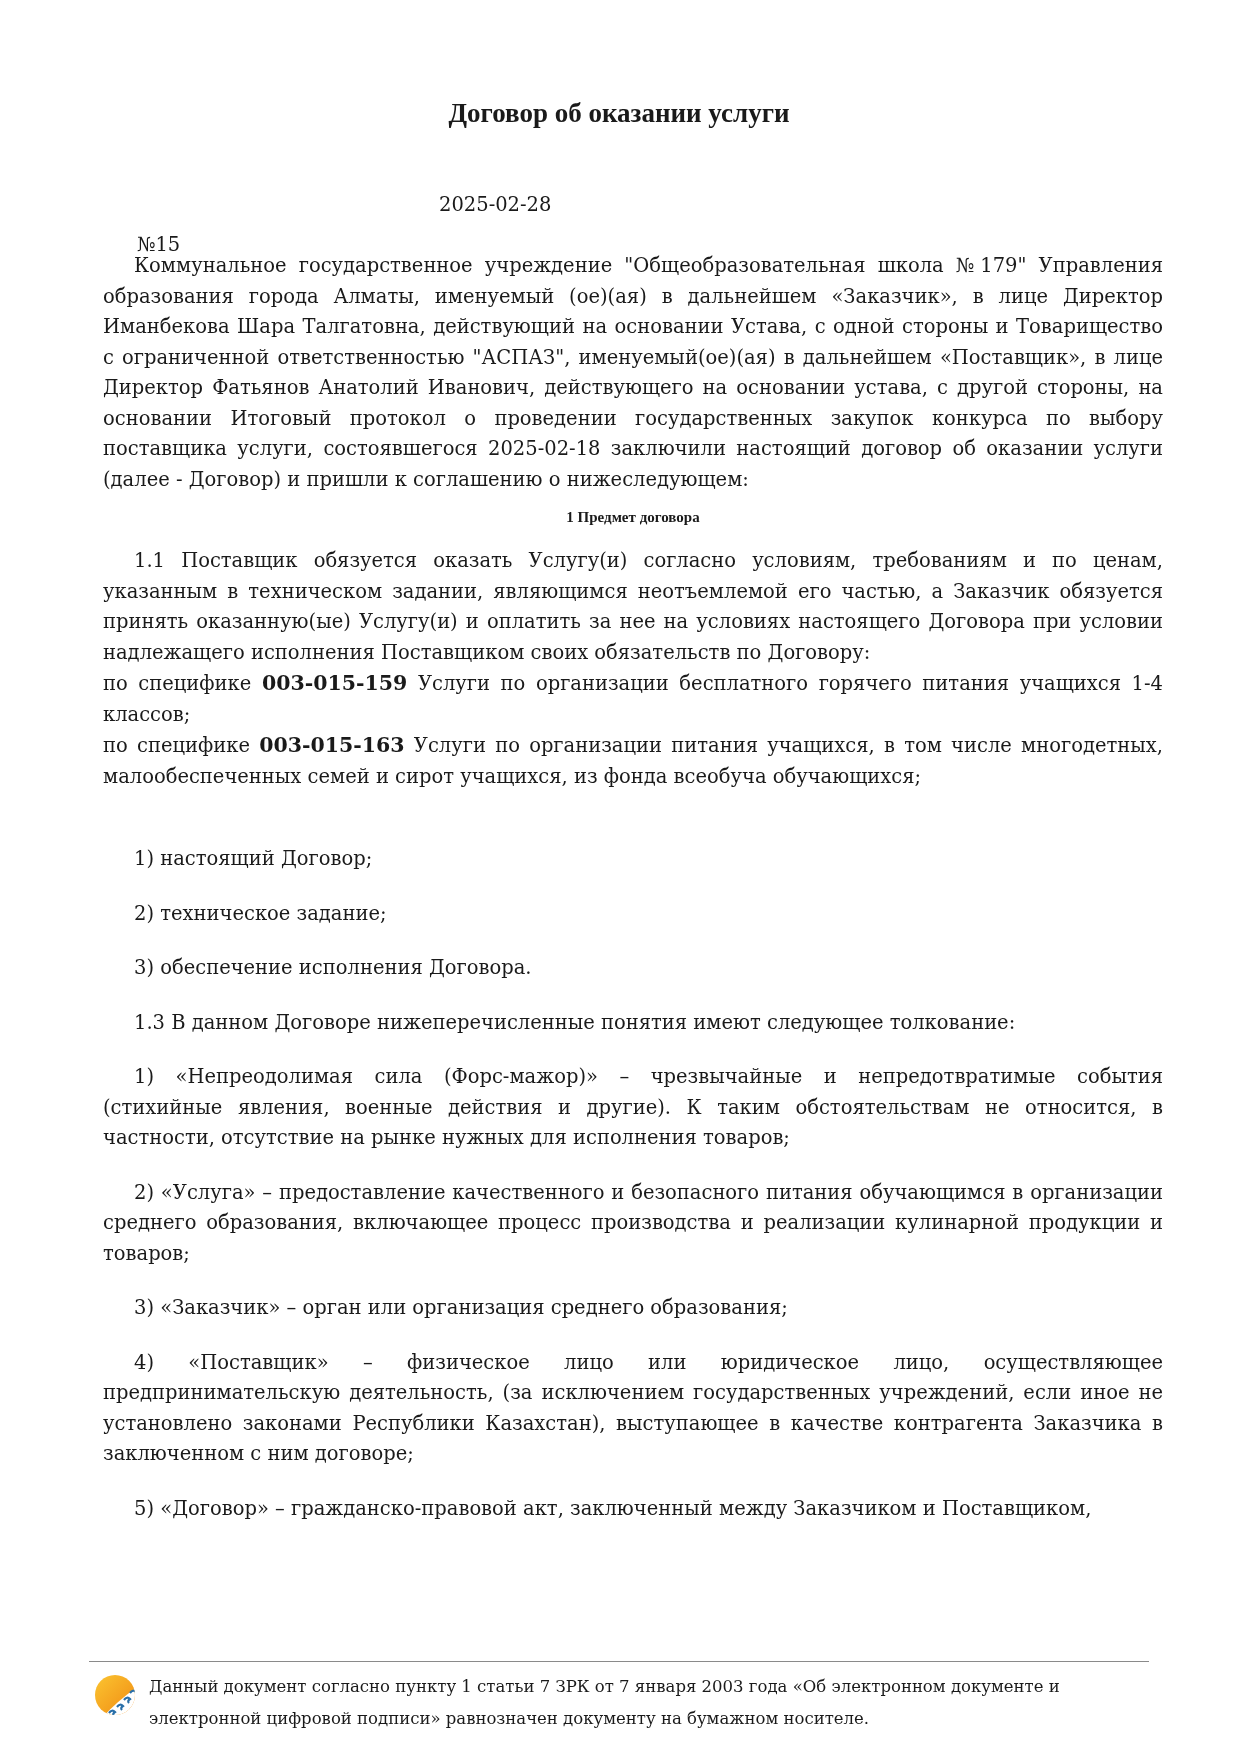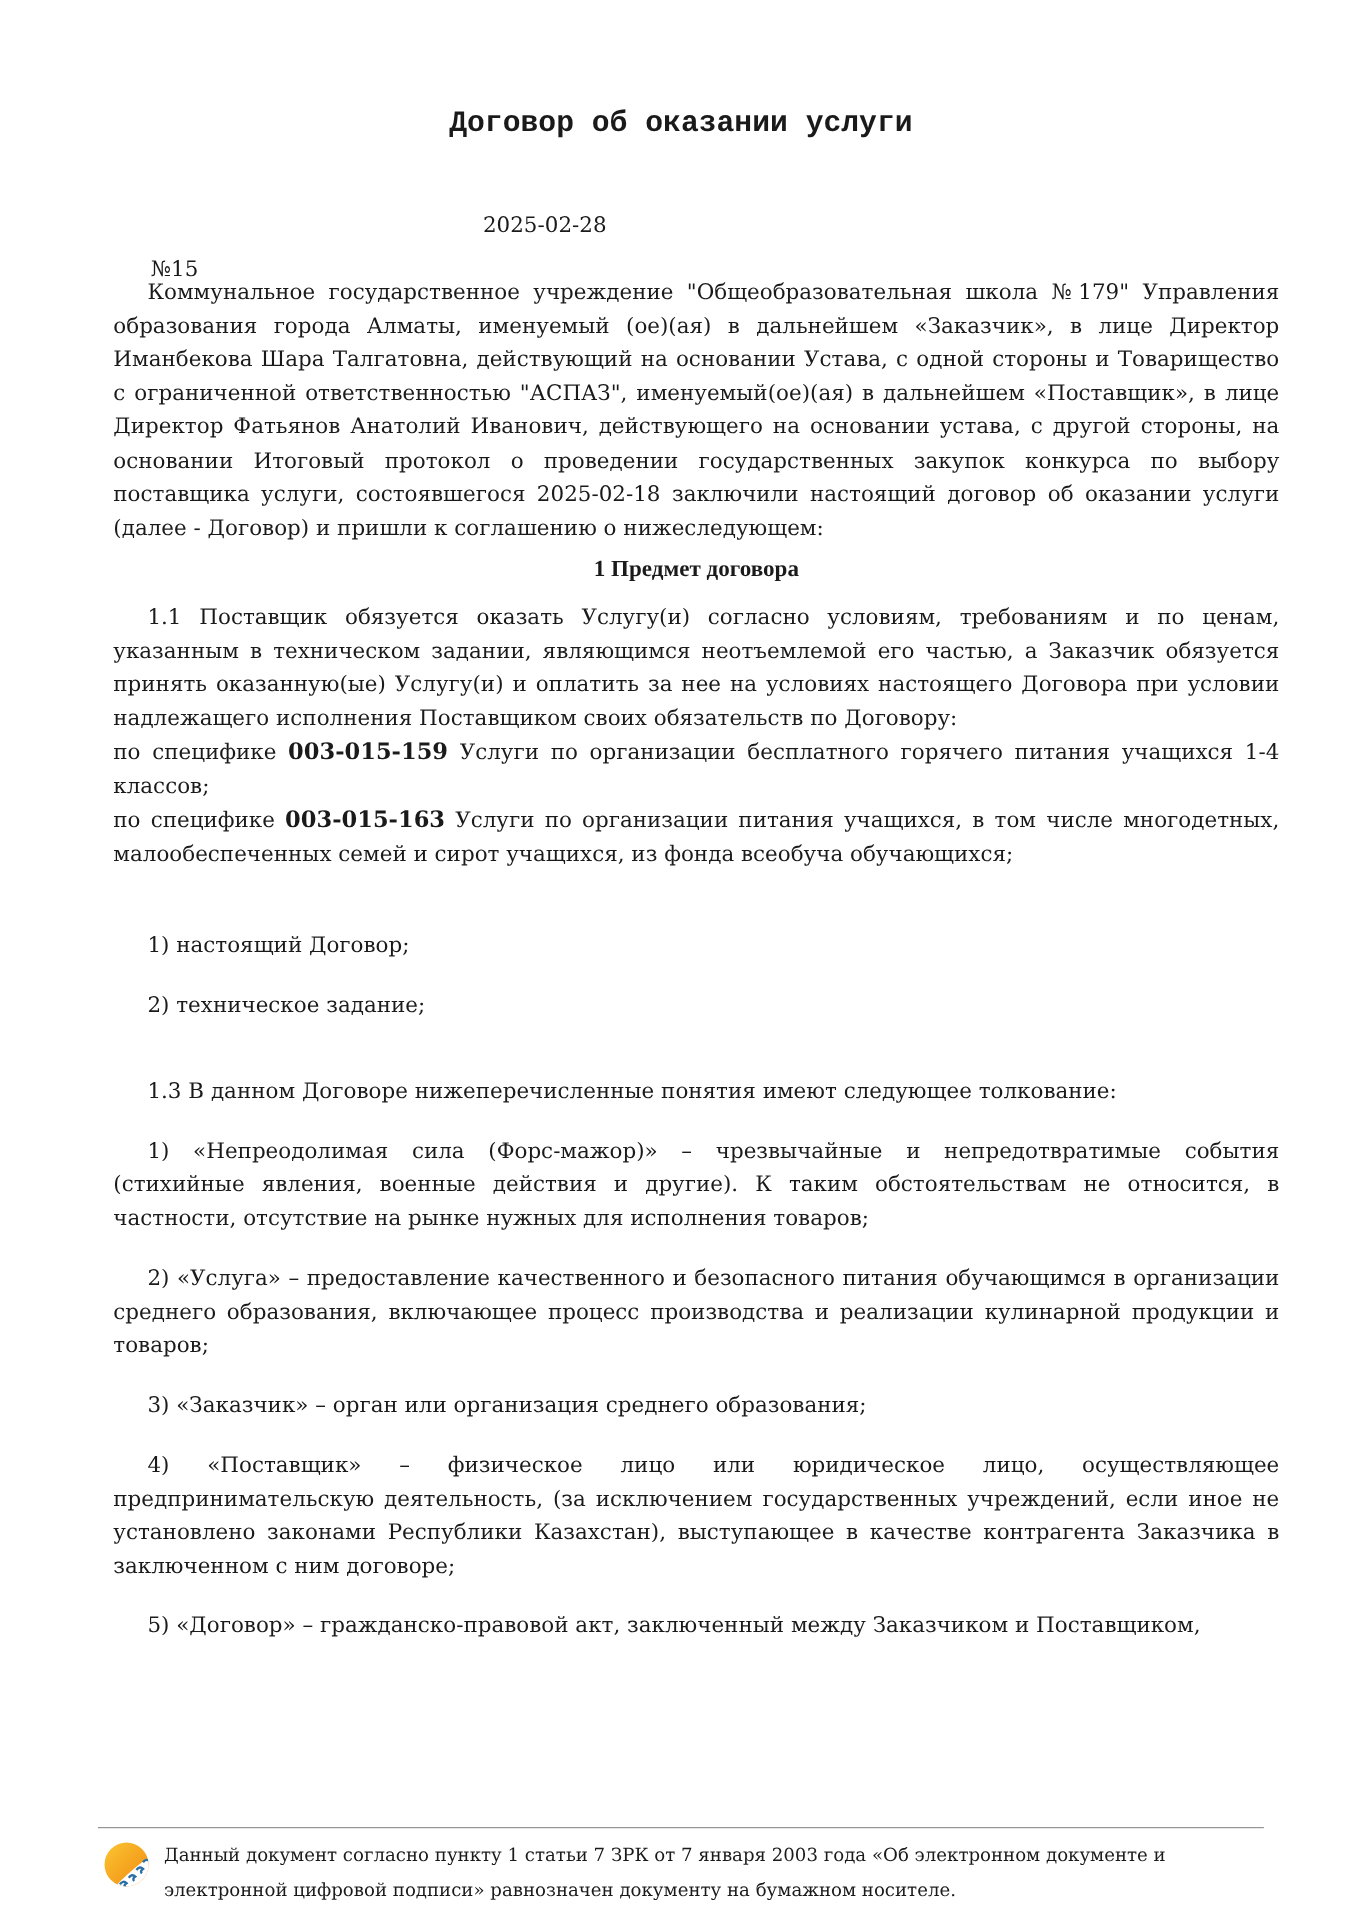--- a/index.html
+++ b/index.html
@@ -1,27 +1,27 @@
 <!DOCTYPE html>
 <html><head>
 <meta charset="utf-8">
 <style>
   html, body { margin: 0; padding: 0; background: #ffffff; }
   body { width: 1241px; height: 1754px; position: relative; overflow: hidden; color: #1a1a1a; }
   .page { position: absolute; left: 89px; top: 0; width: 1060px; font-family: "DejaVu Serif", serif; font-size: 19.5px; line-height: 30.5px; }
-  .title { position: absolute; top: 96px; left: 0; width: 1060px; text-align: center; font-family: Liberation Mono, monospace; font-weight: bold; font-size: 27px; line-height: 34px; }
+  .title { position: absolute; top: 96px; left: 0; width: 1060px; text-align: center; font-family: Liberation Serif, serif; font-weight: bold; font-size: 27px; line-height: 34px; }
   .meta { position: absolute; top: 190px; left: 0; width: 1060px; height: 30px; }
   .meta .num { position: absolute; left: 48px; top: 0; margin-top: 40px; }
   .meta .date { position: absolute; left: 350px; top: 0; }
   .flow { position: absolute; top: 251px; left: 0; width: 1060px; margin-left: 14px; }
   p { margin: 0; text-align: justify; text-indent: 31px; }
   p.noindent { text-indent: 0; }
   .gap { height: 26px; }
   .gap-s { height: 24px; }
-  h2 { margin: 0; text-align: center; font-family: "Liberation Serif", serif; font-weight: bold; font-size: 21px; line-height: 30px; padding: 7px 0 14px 0; }
+  h2 { margin: 0; text-align: center; font-family: "Liberation Serif", serif; font-weight: bold; font-size: 15px; line-height: 30px; padding: 7px 0 14px 0; }
   b.code { font-weight: bold; font-size: 20.5px; }
   .footer-line { position: absolute; left: 89px; top: 1661px; width: 1060px; height: 0; border-top: 1.5px solid #8a8a8a; }
   .footer { position: absolute; left: 89px; top: 1669px; width: 1060px; height: 48px; }
   .footer .logo { position: absolute; left: 4px; top: 4px; width: 44px; height: 44px; }
   .footer .note { position: absolute; left: 60px; top: 2px; width: 1000px; font-family: "DejaVu Serif", serif; font-size: 16.5px; line-height: 32px; color: #1a1a1a; }
 </style>
 </head>
 <body>
 
 <div class="page">
@@ -41,20 +41,21 @@
     <p class="noindent"><span>по специфике </span><b class="code">003-015-159</b><span> Услуги по организации бесплатного горячего питания учащихся 1-4 классов;</span></p>
     <p class="noindent"><span>по специфике </span><b class="code">003-015-163</b><span> Услуги по организации питания учащихся, в том числе многодетных, малообеспеченных семей и сирот учащихся, из фонда всеобуча обучающихся;</span></p>
 
     <div class="gap"></div>
 
     <div class="gap"></div>
     <p>1) настоящий Договор;</p>
     <div class="gap-s"></div>
     <p>2) техническое задание;</p>
     <div class="gap-s"></div>
+    <p>3) обеспечение исполнения Договора.</p>
 
     <div class="gap-s"></div>
     <p>1.3 В данном Договоре нижеперечисленные понятия имеют следующее толкование:</p>
 
     <div class="gap-s"></div>
     <p>1) «Непреодолимая сила (Форс-мажор)» – чрезвычайные и непредотвратимые события (стихийные явления, военные действия и другие). К таким обстоятельствам не относится, в частности, отсутствие на рынке нужных для исполнения товаров;</p>
     <div class="gap-s"></div>
     <p>2) «Услуга» – предоставление качественного и безопасного питания обучающимся в организации среднего образования, включающее процесс производства и реализации кулинарной продукции и товаров;</p>
     <div class="gap-s"></div>
     <p>3) «Заказчик» – орган или организация среднего образования;</p>

